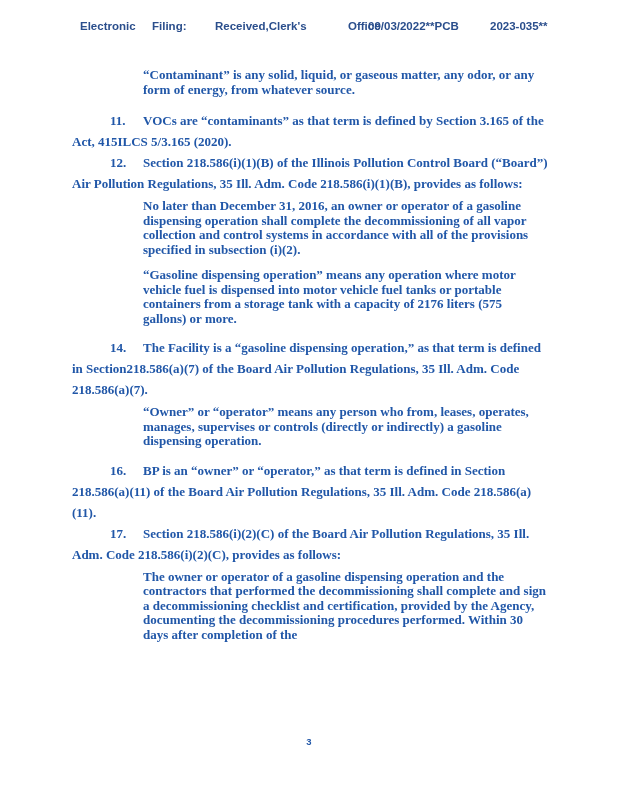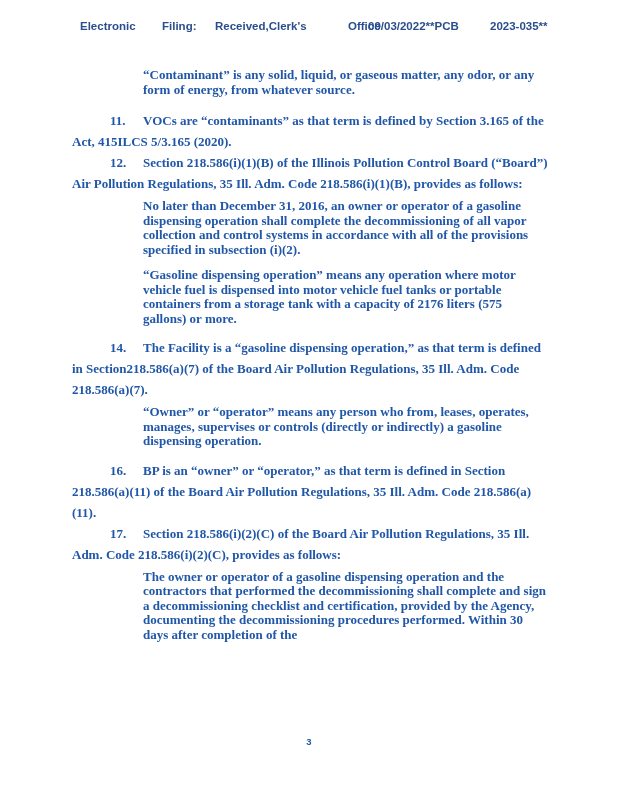--- a/index.html
+++ b/index.html
@@ -20,21 +20,21 @@
     top: 20px;
     left: 0;
     width: 618px;
     height: 16px;
     font-family: "Liberation Sans", sans-serif;
     font-size: 11.5px;
     color: #2A4E8C;
   }
   .header-stamp span { position: absolute; white-space: nowrap; }
   .hs-0 { left: 80px; }
-  .hs-1 { left: 162px; }
+  .hs-1 { left: 152px; }
   .hs-2 { left: 215px; }
   .hs-3 { left: 348px; }
   .hs-4 { left: 368px; }
   .hs-5 { left: 490px; }
 
   
   .doc-body {
     position: absolute;
     top: 64px;
     left: 72px;

